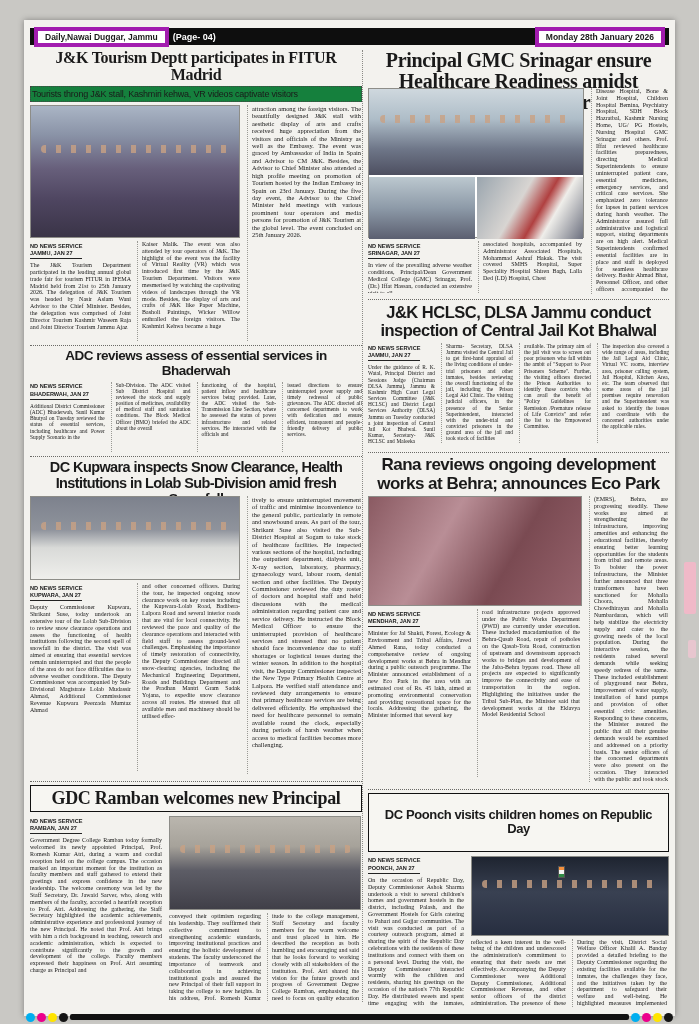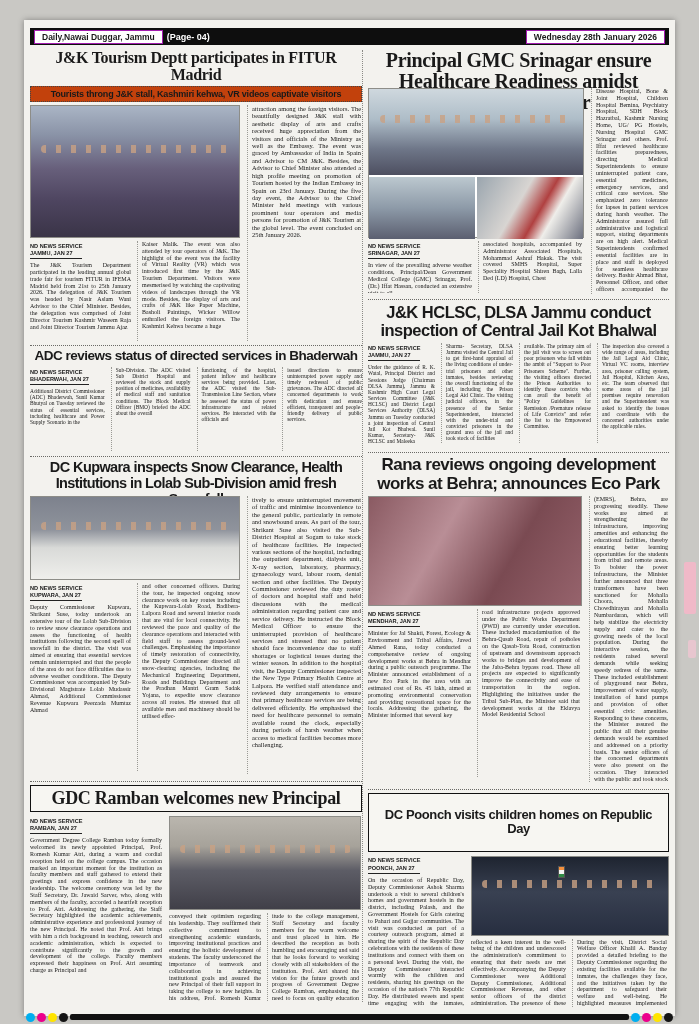--- a/index.html
+++ b/index.html
@@ -4,33 +4,33 @@
 <style>
   *{box-sizing:border-box;margin:0;padding:0}
   html,body{background:#b9b8b4}
   .page{position:relative;width:699px;height:1024px;background:#c9c8c4;overflow:hidden;
         font-family:"Liberation Serif",serif;color:#1a1a1a}
   .paper{position:absolute;left:24px;top:20px;width:651px;height:996px;background:#f3f2ee;
          box-shadow:0 0 6px rgba(0,0,0,.35)}
   
   .hbar{position:absolute;left:6px;top:8px;width:639px;height:17px;background:#0e0e0e;
         display:flex;align-items:center;font-family:"Liberation Sans",sans-serif}
-  .hbox{background:#fff;border:1px solid #a21caf;font-weight:bold;font-size:8.5px;
+  .hbox{background:#fff;border:4px solid #a21caf;font-weight:bold;font-size:8.5px;
         padding:1px 7px;margin:8px 4px;white-space:nowrap}
   .hmid{flex:1;text-align:left;color:#fff;font-weight:bold;font-size:9px}
   
   .lsec{position:absolute;left:6px;top:30px;width:332px}
   .rsec{position:absolute;left:344px;top:30px;width:301px}
   .vdiv{position:absolute;left:338px;top:30px;height:952px;border-left:1px dotted #8a8a85}
   .hrule{border:none;border-top:1px dotted #6a6a66;margin:3px 0}
   
   .t-serif{font-family:"Liberation Serif",serif;font-weight:bold;text-align:center;line-height:1.06;letter-spacing:-.3px}
   .t-sans{font-family:"Liberation Sans",sans-serif;font-weight:bold;text-align:center;line-height:1.1;letter-spacing:-.5px}
-  .subhead{border:1px dotted #444;font-family:"Liberation Sans",sans-serif;font-weight:bold;
-           font-size:9px;letter-spacing:-.2px;text-align:center;padding:2px 1px;margin:2px 0 3px 0;background:#c2410c}
+  .subhead{border:1px dotted #444;font-family:"Liberation Sans",sans-serif;font-weight:normal;
+           font-size:9px;letter-spacing:-.2px;padding:2px 1px;margin:2px 0 3px 0;background:#15803d}
   .boxhead{border:1.5px solid #111;padding:3px 14px;margin-bottom:4px;background:#f7f6f2}
   .bt{font-size:6px;line-height:1.14;text-align:justify;color:#161616;word-spacing:.3px}
   .bt-s{font-size:5.4px}
   .bt-l{font-size:6.4px;line-height:1.16}
   .col{overflow:hidden}
   .row{display:flex;gap:6px}
   .body-row{display:flex;gap:7px}
   .sidecol{border-left:1px dotted #9a9a95;padding-left:4px}
   .by{font-family:"Liberation Sans",sans-serif;font-weight:bold;font-size:5.6px;line-height:1.3;
       display:inline-block;border-bottom:1px solid #222;padding-bottom:1px;margin-bottom:3px;text-transform:uppercase}
@@ -58,21 +58,21 @@
 </style>
 </head>
 <body>
 
 <div class="page">
   <div class="paper">
 
     <div class="hbar">
       <span class="hbox">Daily,Nawai Duggar, Jammu</span>
       <span class="hmid">(Page- 04)</span>
-      <span class="hbox">Wednesday 28th January 2026</span>
+      <span class="hbox">Monday 28th January 2026</span>
     </div>
 
     <div class="vdiv"></div>
 
     <div class="lsec">
 
       <div style="height:292px;overflow:hidden">
         <div class="t-serif" style="font-size:16px">J&amp;K Tourism Deptt participates in FITUR Madrid</div>
         <div class="subhead">Tourists throng J&amp;K stall, Kashmiri kehwa, VR videos captivate visitors</div>
         <div class="body-row">
@@ -89,21 +89,21 @@
               <div class="col bt sidecol" style="width:103px;height:106px">Kaiser Malik. The event was also attended by tour operators of J&amp;K. The highlight of the event was the facility of Virtual Reality (VR) which was introduced first time by the J&amp;K Tourism Department. Visitors were mesmerised by watching the captivating videos of landscapes through the VR mode. Besides, the display of arts and crafts of J&amp;K like Paper Machine, Basholi Paintings, Wicker Willow enthralled the foreign visitors. The Kashmiri Kehwa became a huge</div>
             </div>
           </div>
           <div class="col bt bt-l sidecol" style="width:114px;height:248px">attraction among the foreign visitors. The beautifully designed J&amp;K stall with aesthetic display of arts and crafts received huge appreciation from the visitors and officials of the Ministry as well as the Embassy. The event was graced by Ambassador of India in Spain and Advisor to CM J&amp;K. Besides, the Advisor to Chief Minister also attended a high profile meeting on promotion of Tourism hosted by the Indian Embassy in Spain on 23rd January. During the five day event, the Advisor to the Chief Minister held meetings with various prominent tour operators and media persons for promotion of J&amp;K Tourism at the global level. The event concluded on 25th January 2026.</div>
         </div>
       </div>
 
       <hr class="hrule">
 
       <div style="height:104px;overflow:hidden">
-        <div class="t-sans" style="font-size:13.5px">ADC reviews status of directed services in Bhaderwah</div>
+        <div class="t-sans" style="font-size:13.5px">ADC reviews assess of essential services in Bhaderwah</div>
         <div class="row" style="margin-top:3px">
           <div class="col" style="flex:1;height:84px">
             <div class="by">
               <span>ND NEWS SERVICE</span><br>
               <span>BHADERWAH, JAN 27</span>
             </div>
             <div class="bt bt-s">Additional District Commissioner (ADC) Bhaderwah, Sunil Kumar Bhutyal on Tuesday reviewed the status of essential services, including healthcare and Power Supply Scenario in the</div>
           </div>
           <div class="col bt bt-s sidecol" style="flex:1;height:84px">Sub-Division. The ADC visited Sub District Hospital and reviewed the stock and supply position of medicines, availability of medical staff and sanitation conditions. The Block Medical Officer (BMO) briefed the ADC about the overall</div>
           <div class="col bt bt-s sidecol" style="flex:1;height:84px">functioning of the hospital, patient inflow and healthcare services being provided. Later, the ADC visited the Sub-Transmission Line Section, where he assessed the status of power infrastructure and related services. He interacted with the officials and</div>

